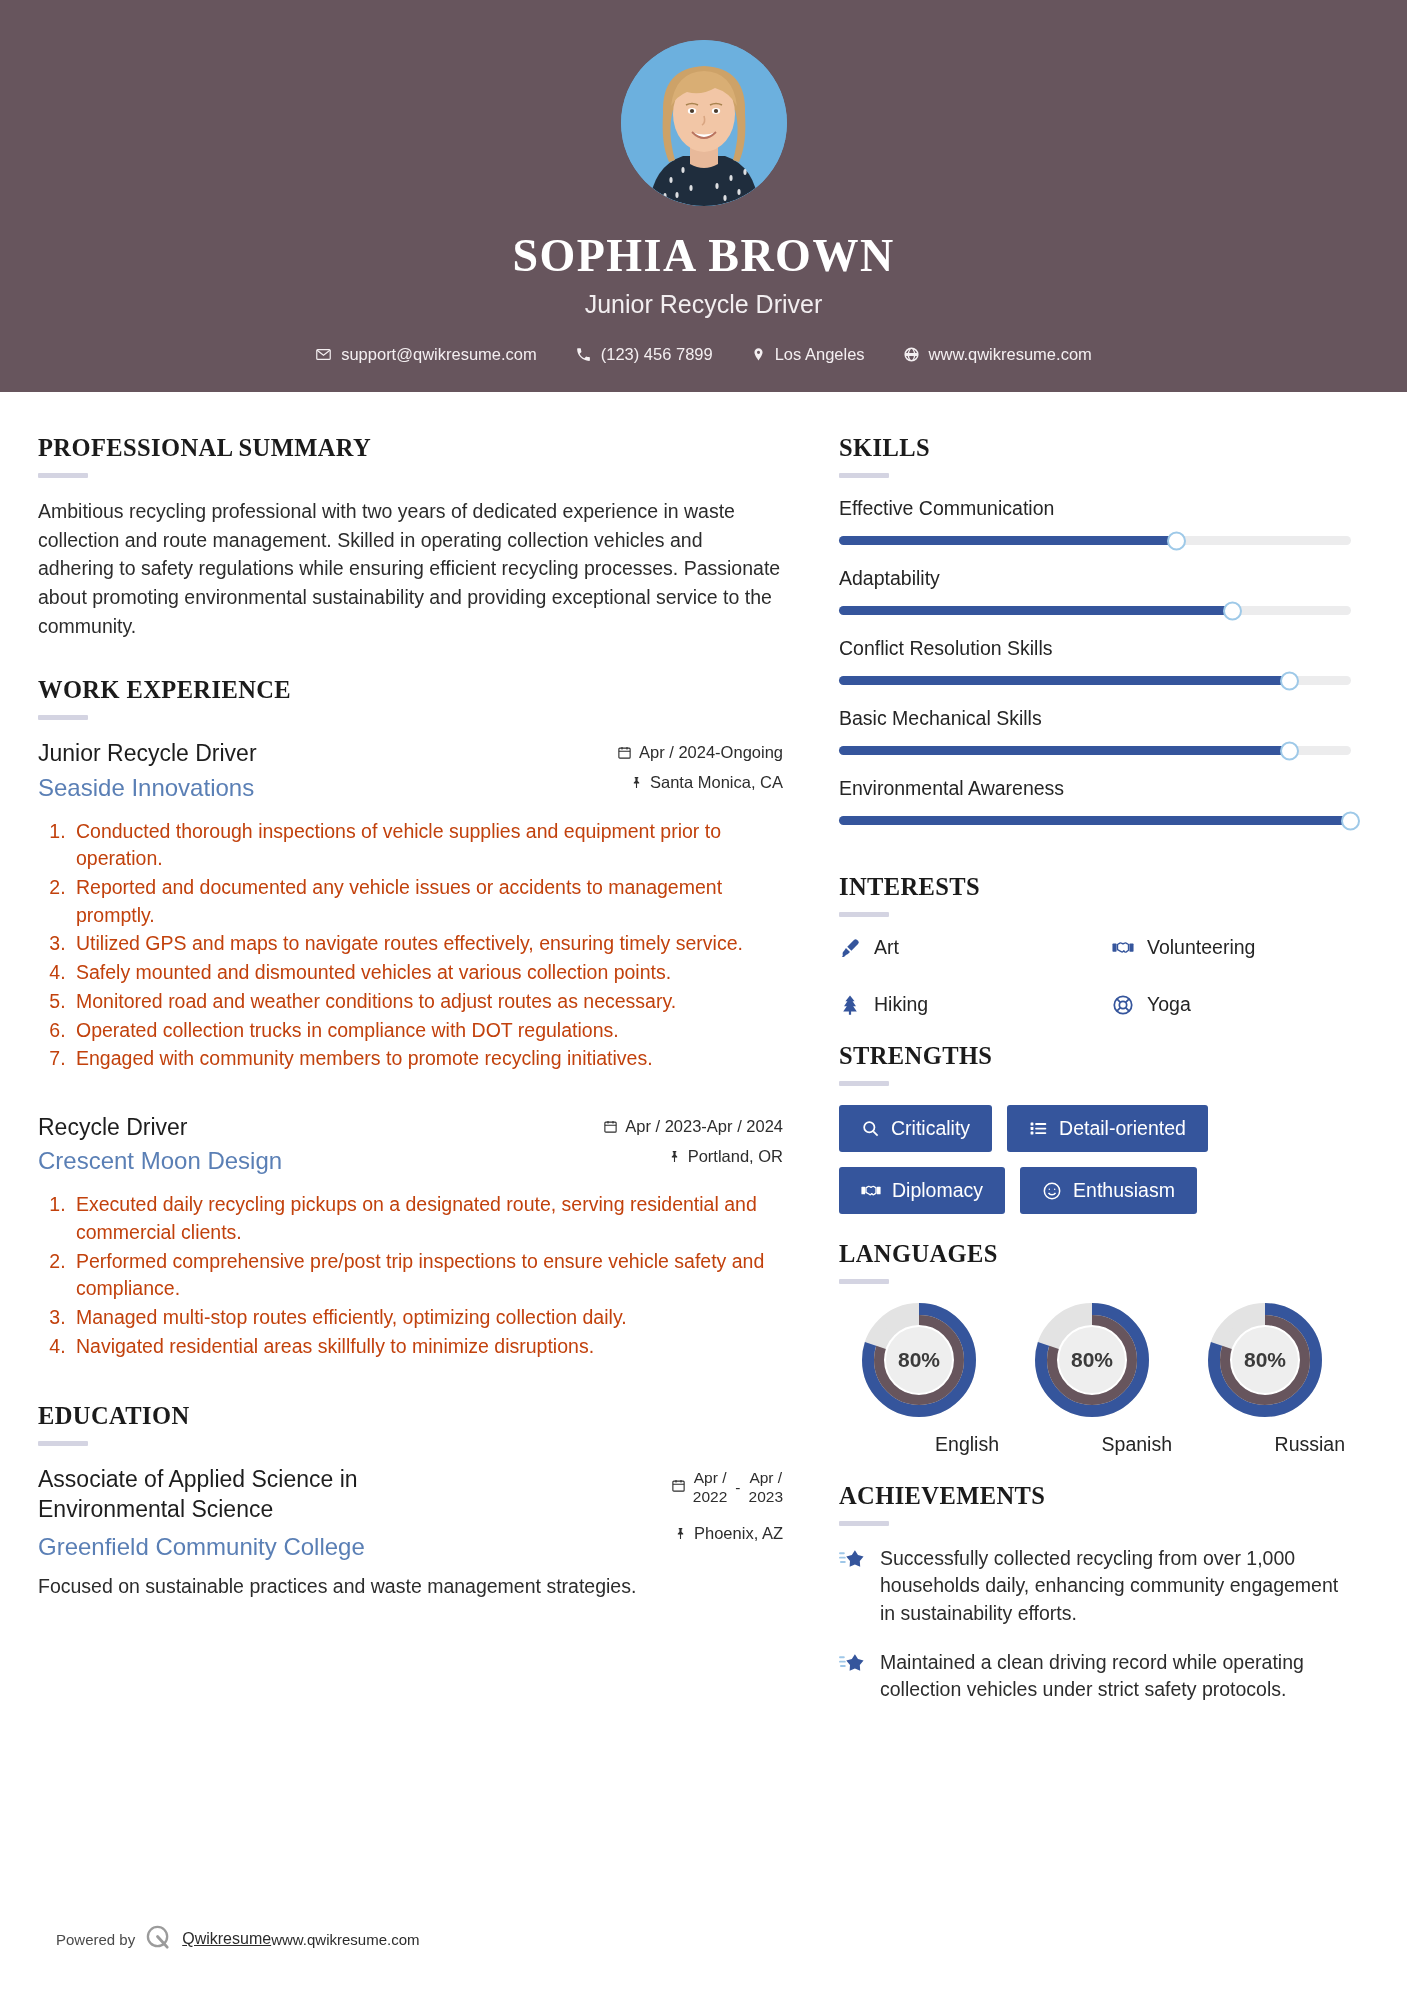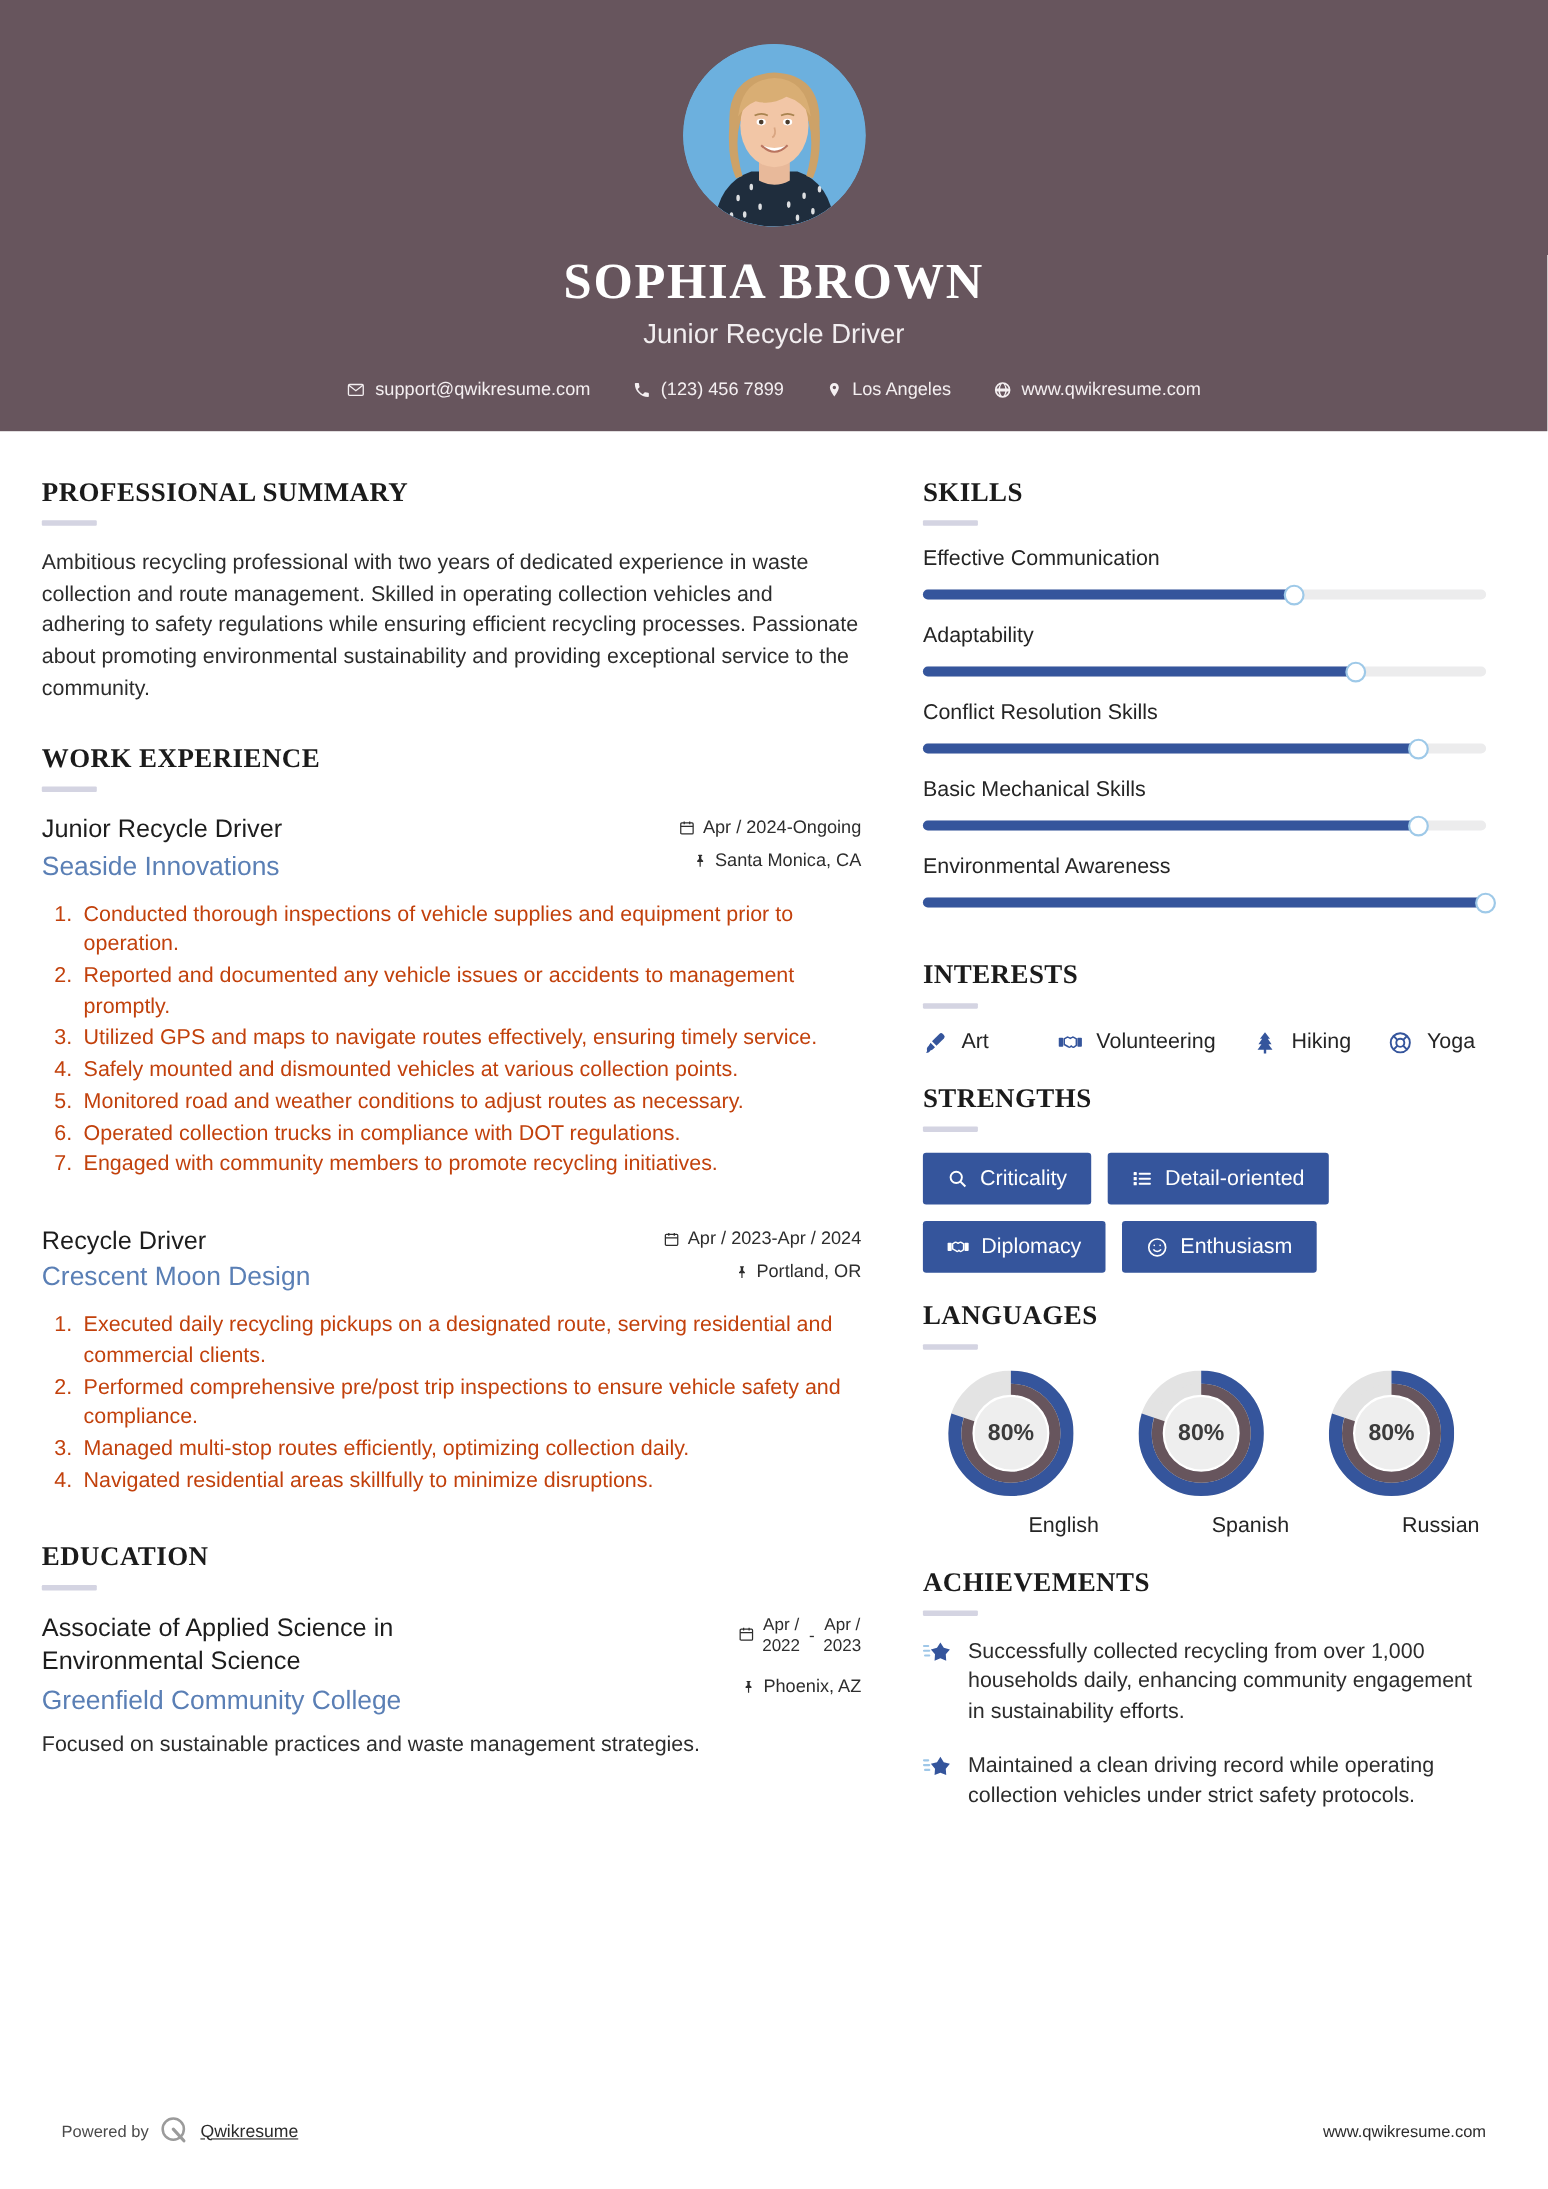--- a/index.html
+++ b/index.html
@@ -185,21 +185,21 @@
     margin-left: -10px;
     transform: translateY(-50%);
     border-radius: 50%;
     background: #ffffff;
     border: 2.5px solid #9ec9e8;
   }
 
   
   .interest-grid {
     display: grid;
-    grid-template-columns: 1fr 1fr 1fr 1fr;
+    grid-template-columns: 1fr 1fr;
     row-gap: 19px;
     column-gap: 8px;
     gap: 34px;
   }
   .interest-item {
     display: flex;
     align-items: center;
     gap: 13px;
     font-size: 19.5px;
     color: #252525;
@@ -263,21 +263,21 @@
     color: #2c2c2c;
   }
 
   
   .footer {
     position: absolute;
     left: 0; right: 0;
     bottom: 36px;
     padding: 0 56px;
     display: flex;
-    justify-content: space-between;
+    justify-content: flex-start;
     align-items: center;
   }
   .footer-left {
     display: flex;
     align-items: center;
     gap: 10px;
     font-size: 15px;
     color: #4a4a4a;
   }
   .footer-brand {

